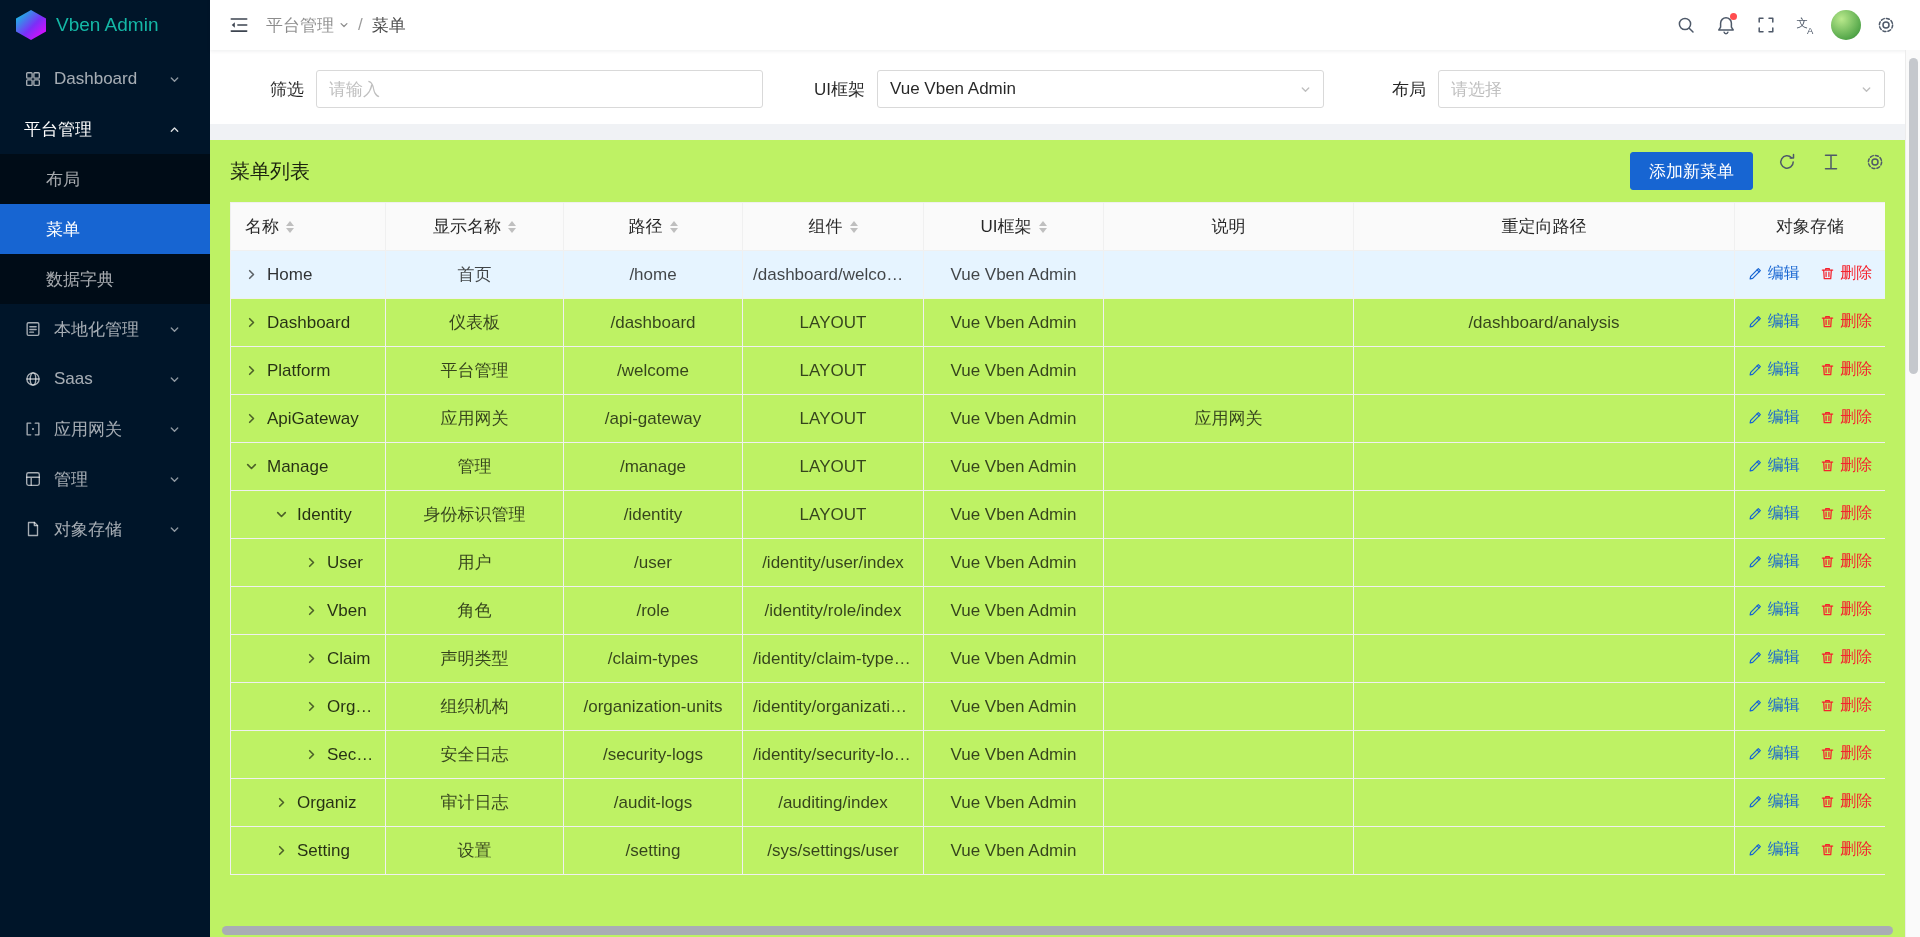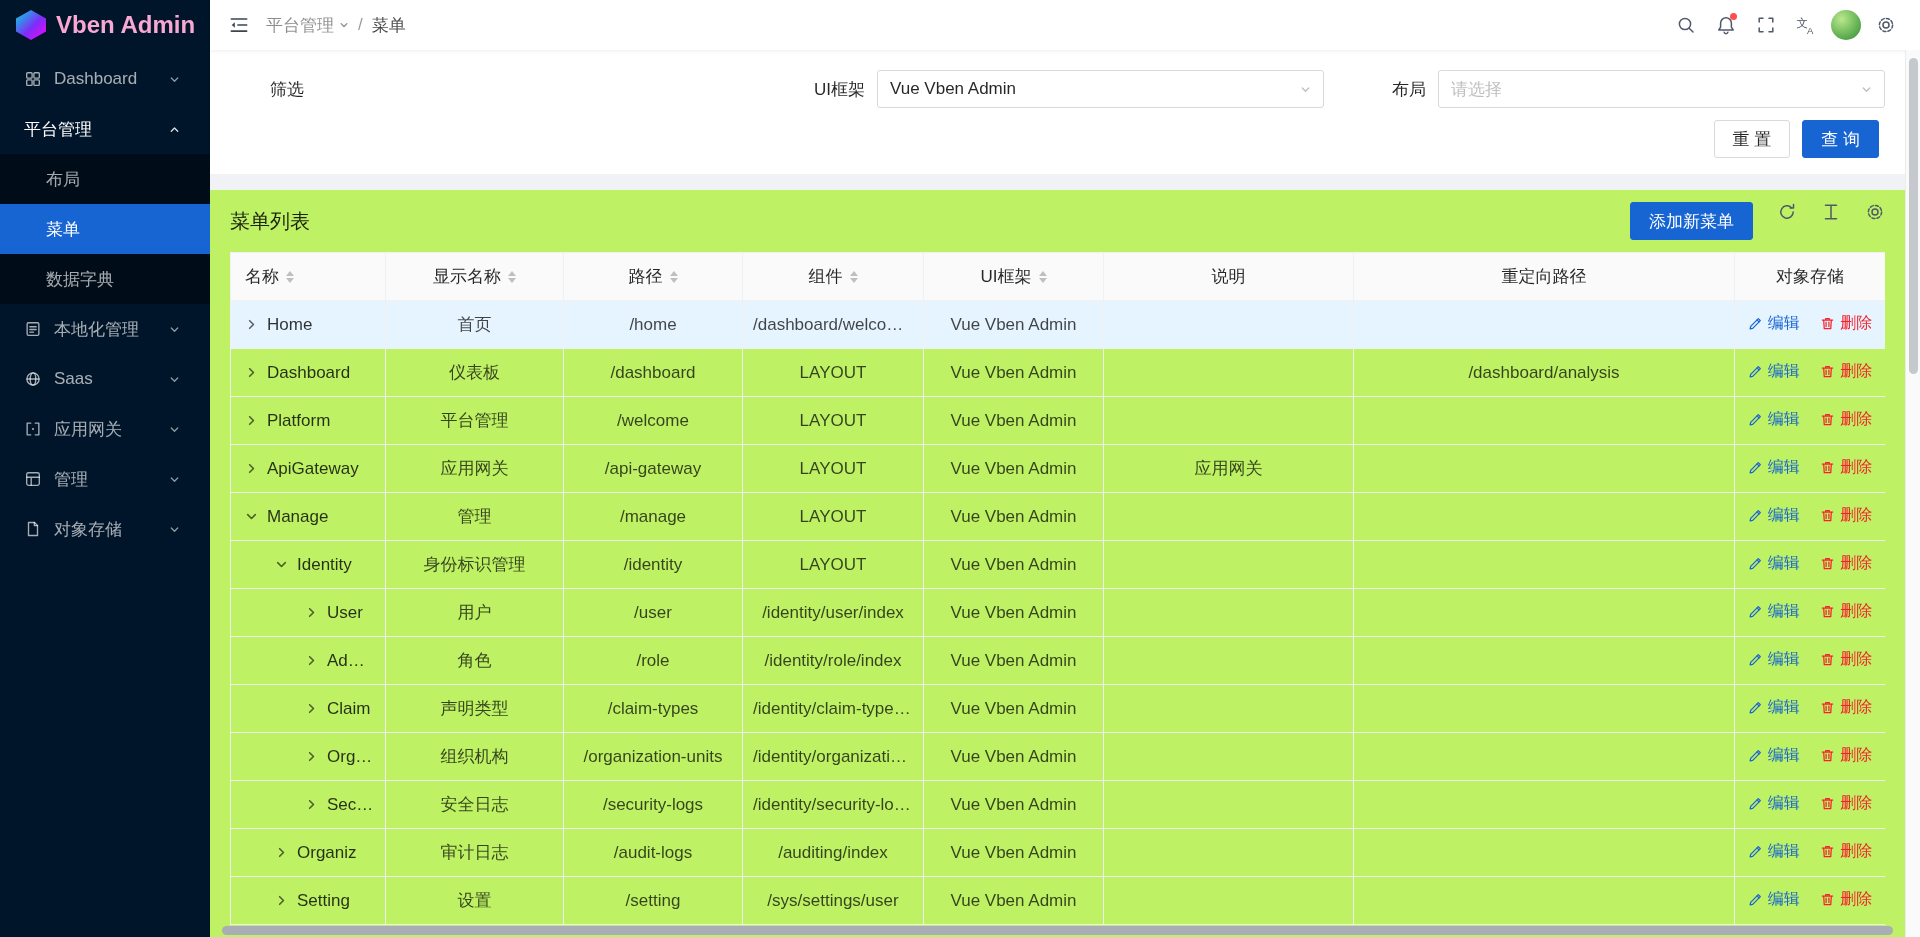--- a/index.html
+++ b/index.html
@@ -15,21 +15,21 @@
 body{width:1920px;height:937px;overflow:hidden;background:#f0f2f5;
   font-family:"Liberation Sans","DejaVu Sans",sans-serif;font-size:17px;color:rgba(0,0,0,.85)}
 .app{display:flex;width:100%;height:100%}
 
 
 .sidebar{width:210px;flex:0 0 210px;background:var(--sidebar-bg);display:flex;flex-direction:column}
 .logo{height:50px;display:flex;align-items:center;gap:10px;padding:0 16px;cursor:pointer}
 .logo-mark{width:30px;height:30px;flex:0 0 30px;
   background:linear-gradient(135deg,#00dbde 0%,#7b2ff7 55%,#fc00ff 100%);
   clip-path:polygon(50% 0,100% 28%,100% 72%,50% 100%,0 72%,0 28%)}
-.logo-text{color:#f9a8d4;font-size:24px;font-weight:700;white-space:nowrap}
+.logo-text{color:#14b8a6;font-size:19px;font-weight:400;white-space:nowrap}
 .side-menu{flex:1;padding-top:4px;overflow:hidden}
 .side-item{height:50px;display:flex;align-items:center;padding:0 18px 0 24px;
   color:rgba(255,255,255,.65);cursor:pointer;white-space:nowrap}
 .side-item .icon{width:18px;height:18px;margin-right:12px;flex:0 0 18px}
 .side-item .lbl{flex:1;overflow:hidden;text-overflow:ellipsis}
 .side-item .chev{width:11px;height:11px;flex:0 0 11px;margin-left:auto;opacity:.85}
 .side-item.group{color:#fff}
 .side-child{height:50px;display:flex;align-items:center;padding-left:46px;
   background:var(--submenu-bg);color:rgba(255,255,255,.65);cursor:pointer}
 .side-child.selected{background:var(--primary);color:#fff}
@@ -295,20 +295,23 @@
           </span>
         </div>
     </header>
 
     <div class="content">
 
       <section class="filter-card">
         <div class="filter-row" id="filter-row">
             <div class="ffield">
     <label class="flabel">筛选</label>
+              <div class="fcontrol">
+         <span class="placeholder">请输入</span>
+              </div>
             </div>
             <div class="ffield">
     <label class="flabel">UI框架</label>
               <div class="fcontrol select">
          <span class="val">Vue Vben Admin</span>
          <span class="icon sel-chev">
                   <svg viewBox="0 0 12 12" fill="none" stroke="currentColor" stroke-width="1.5" stroke-linecap="round" stroke-linejoin="round">
                     <path d="M2.5 4.3L6 7.8l3.5-3.5"></path>
                   </svg>
                 </span>
@@ -319,24 +322,20 @@
               <div class="fcontrol select">
          <span class="placeholder">请选择</span>
          <span class="icon sel-chev">
                   <svg viewBox="0 0 12 12" fill="none" stroke="currentColor" stroke-width="1.5" stroke-linecap="round" stroke-linejoin="round">
                     <path d="M2.5 4.3L6 7.8l3.5-3.5"></path>
                   </svg>
                 </span>
               </div>
             </div>
           </div>
-        <div class="filter-actions">
-          <button class="btn">重 置</button>
-          <button class="btn primary">查 询</button>
-        </div>
       </section>
 
       <section class="table-card">
         <div class="table-head">
           <h2 class="table-title">菜单列表</h2>
           <div class="table-tools">
             <button class="btn primary">添加新菜单</button>
             <span id="tool-icons" style="display:inline-flex;align-items:center;gap:24px">
                 <span class="tool-icon icon">
                   <svg viewBox="0 0 20 20" fill="none" stroke="currentColor" stroke-width="1.5" stroke-linecap="round" stroke-linejoin="round">
@@ -695,21 +694,21 @@
                 </tr>
                 <tr class="row">
     <td class="name-cell">
                     <span class="name-inner">
       <span class="indent" style="width:60px"></span>
       <span class="icon caret">
                         <svg viewBox="0 0 12 12" fill="none" stroke="currentColor" stroke-width="1.5" stroke-linecap="round" stroke-linejoin="round">
                           <path d="M4.3 2.5L7.8 6l-3.5 3.5"></path>
                         </svg>
                       </span>
-      <span class="nm">Admin</span>
+      <span class="nm">Vben</span>
                     </span>
                   </td>
     <td>角色</td>
     <td>/role</td>
     <td>/identity/role/index</td>
     <td>Vue Vben Admin</td>
     <td></td>
     <td></td>
     <td class="act-cell">
       <a class="link edit">

